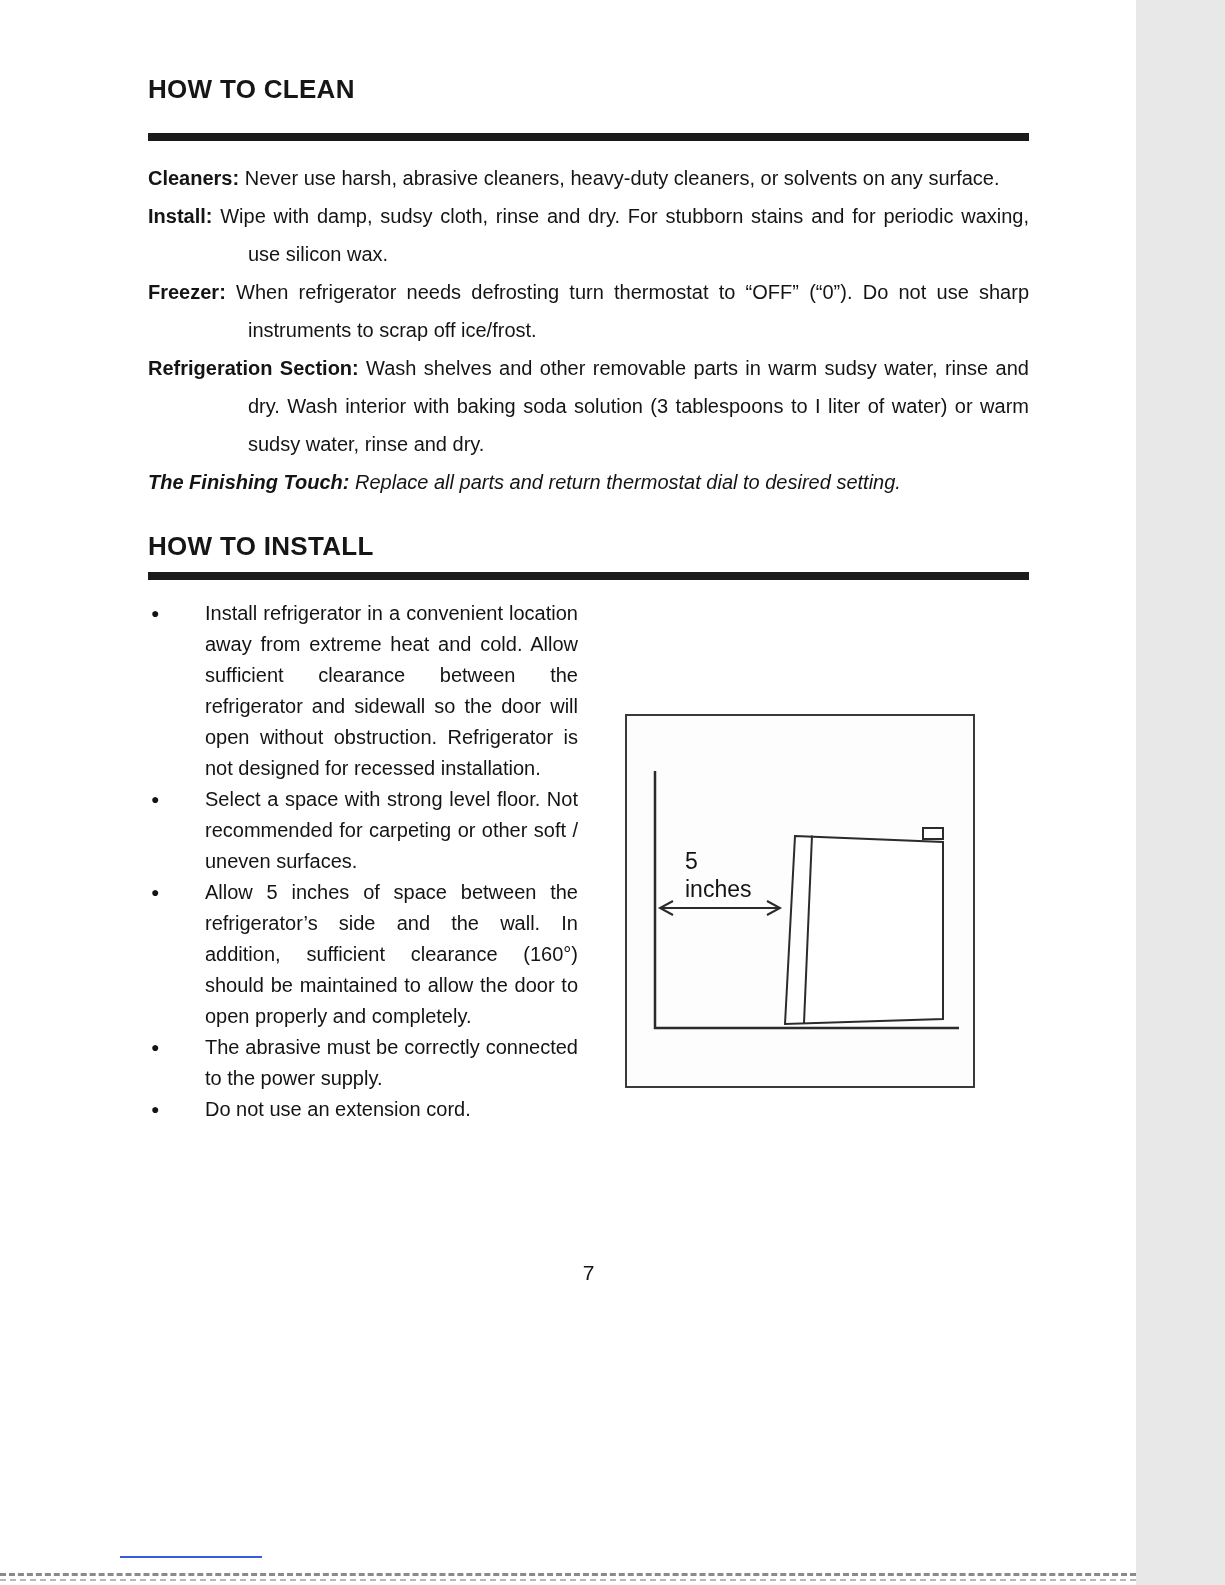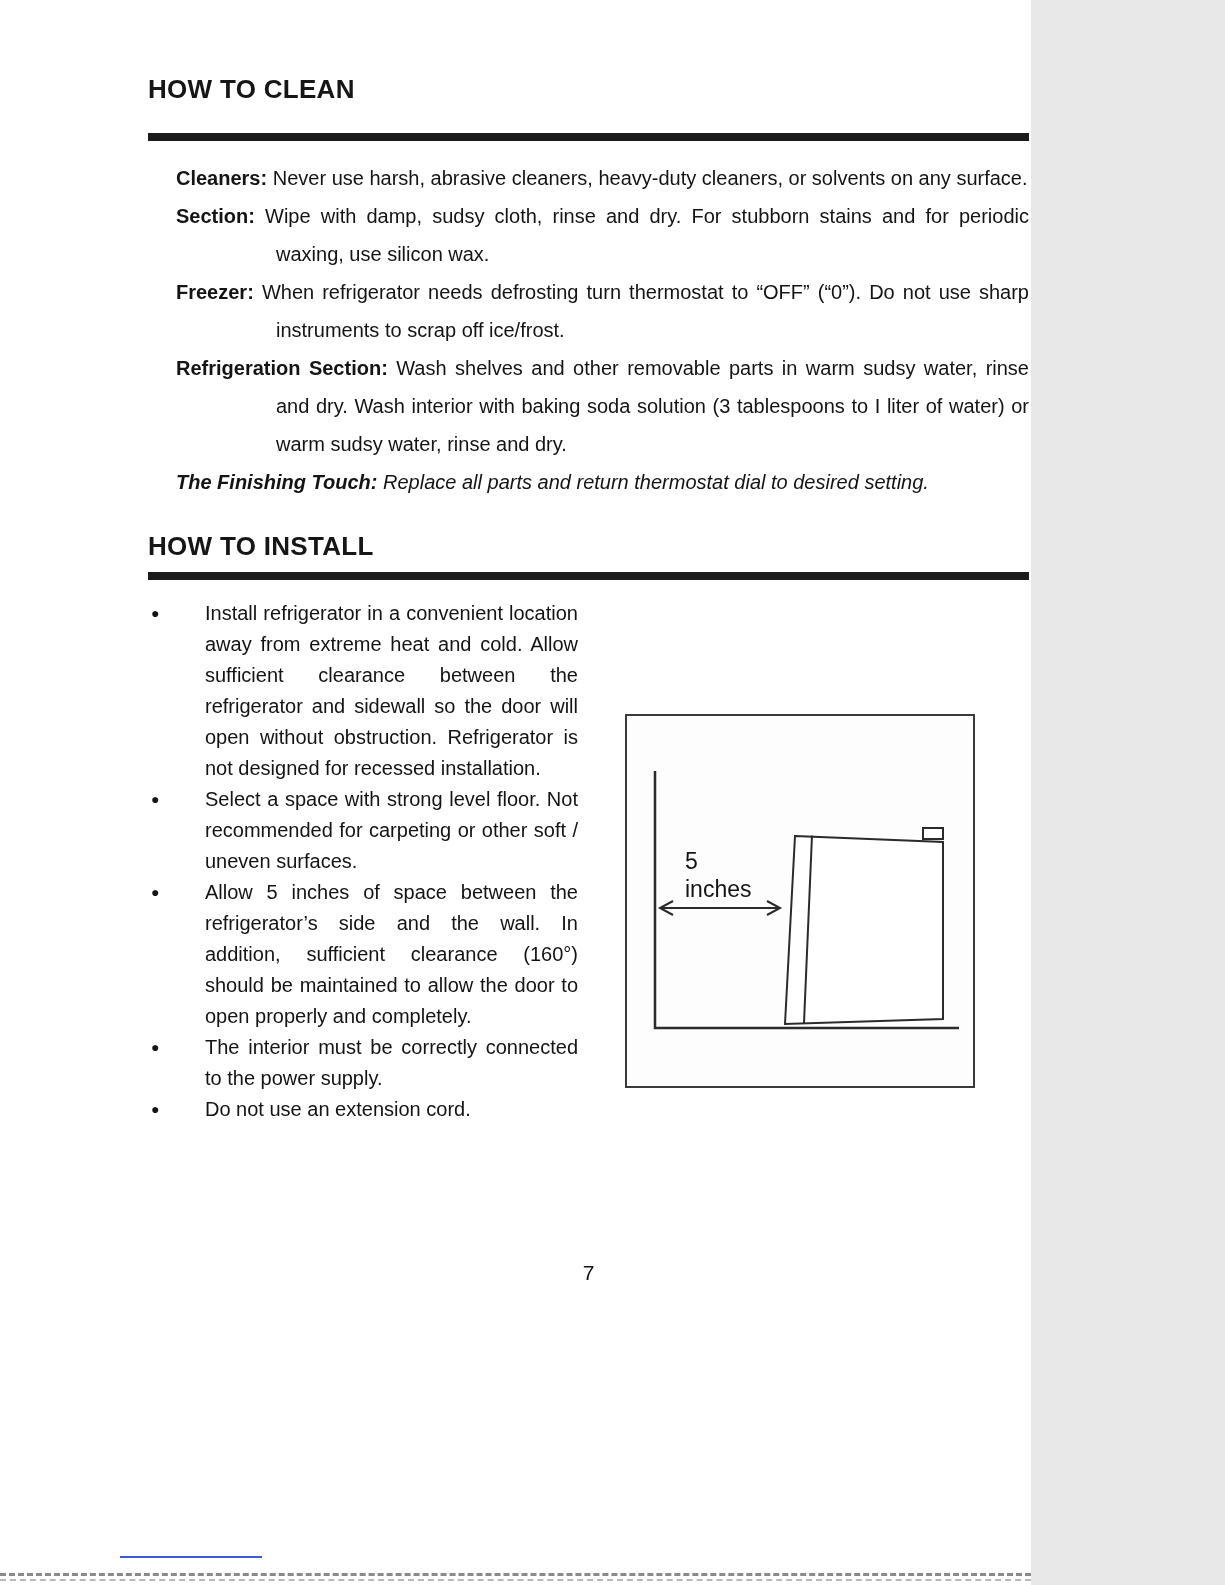--- a/index.html
+++ b/index.html
@@ -1,21 +1,21 @@
 <!DOCTYPE html>
 <html><head>
 <meta charset="utf-8">
 <style>
   * { margin: 0; padding: 0; box-sizing: border-box; }
   html, body { background: #e8e8e8; }
   body { font-family: "Liberation Sans", sans-serif; color: #141414; }
 
   .page {
     position: relative;
-    width: 1031px;
+    width: 1136px;
     height: 1585px;
     background: #ffffff;
     overflow: hidden;
   }
 
   .content {
     position: absolute;
     left: 148px;
     top: 0;
     width: 881px;
@@ -34,21 +34,20 @@
     height: 8px;
     background: #1b1b1b;
   }
   .rule-clean { margin-top: 28px; }
   .rule-install { margin-top: 10px; }
 
   .def-list {
     margin-top: 18px;
     font-size: 20px;
     line-height: 38px;
-    margin-left: 28px;
   }
   .def-item {
     text-align: justify;
     padding-left: 100px;
     text-indent: -100px;
   }
   .def-item .term { font-weight: bold; }
   .def-item .desc { }
   .def-item.wide-indent {
     padding-left: 272px;
@@ -134,35 +133,35 @@
 <body>
 
 <div class="page">
   <div class="content">
 
     <h1 class="section-title title-clean">HOW TO CLEAN</h1>
     <div class="rule rule-clean"></div>
 
     <div class="def-list">
       <p class="def-item"><span class="term">Cleaners:</span> <span class="desc">Never use harsh, abrasive cleaners, heavy-duty cleaners, or solvents on any surface.</span></p>
-      <p class="def-item"><span class="term">Section:</span>  <span class="desc">Wipe with damp, sudsy cloth, rinse and dry. For stubborn stains and for periodic waxing, use silicon wax.</span></p>
+      <p class="def-item"><span class="term">Install:</span>  <span class="desc">Wipe with damp, sudsy cloth, rinse and dry. For stubborn stains and for periodic waxing, use silicon wax.</span></p>
       <p class="def-item"><span class="term">Freezer:</span> <span class="desc">When refrigerator needs defrosting turn thermostat to “OFF” (“0”). Do not use sharp instruments to scrap off ice/frost.</span></p>
       <p class="def-item"><span class="term">Refrigeration Section:</span>  <span class="desc">Wash shelves and other removable parts in warm sudsy water, rinse and dry. Wash interior with baking soda solution (3 tablespoons to I liter of water) or warm sudsy water, rinse and dry.</span></p>
       <p class="def-item wide-indent"><span class="term">The Finishing Touch:</span>  <span class="desc">Replace all parts and return thermostat dial to desired setting.</span></p>
     </div>
 
     <h1 class="section-title title-install">HOW TO INSTALL</h1>
     <div class="rule rule-install"></div>
 
     <div class="install-body">
       <ul class="bullets">
         <li><span class="bullet-glyph">●</span><span>Install refrigerator in a convenient location away from extreme heat and cold. Allow sufficient clearance between the refrigerator and sidewall so the door will open without obstruction. Refrigerator is not designed for recessed installation.</span></li>
         <li><span class="bullet-glyph">●</span><span>Select a space with strong level floor.  Not recommended for carpeting or other soft / uneven surfaces.</span></li>
         <li><span class="bullet-glyph">●</span><span>Allow 5 inches of space between the refrigerator’s side and the wall.  In addition, sufficient clearance (160°) should be maintained to allow the door to open properly and completely.</span></li>
-        <li><span class="bullet-glyph">●</span><span>The interior must be correctly connected to the power supply.</span></li>
+        <li><span class="bullet-glyph">●</span><span>The abrasive must be correctly connected to the power supply.</span></li>
         <li><span class="bullet-glyph">●</span><span>Do not use an extension cord.</span></li>
       </ul>
 
       <div class="figure-box">
         <svg viewBox="0 0 346 370">
 
           <path d="M 28 55 L 28 312 L 332 312" fill="none" stroke="#2b2b2b" stroke-width="2.5"></path>
 
           <g fill="#ffffff" stroke="#2b2b2b" stroke-width="2">
             <polygon points="168,120 316,126 316,303 158,308"></polygon>

